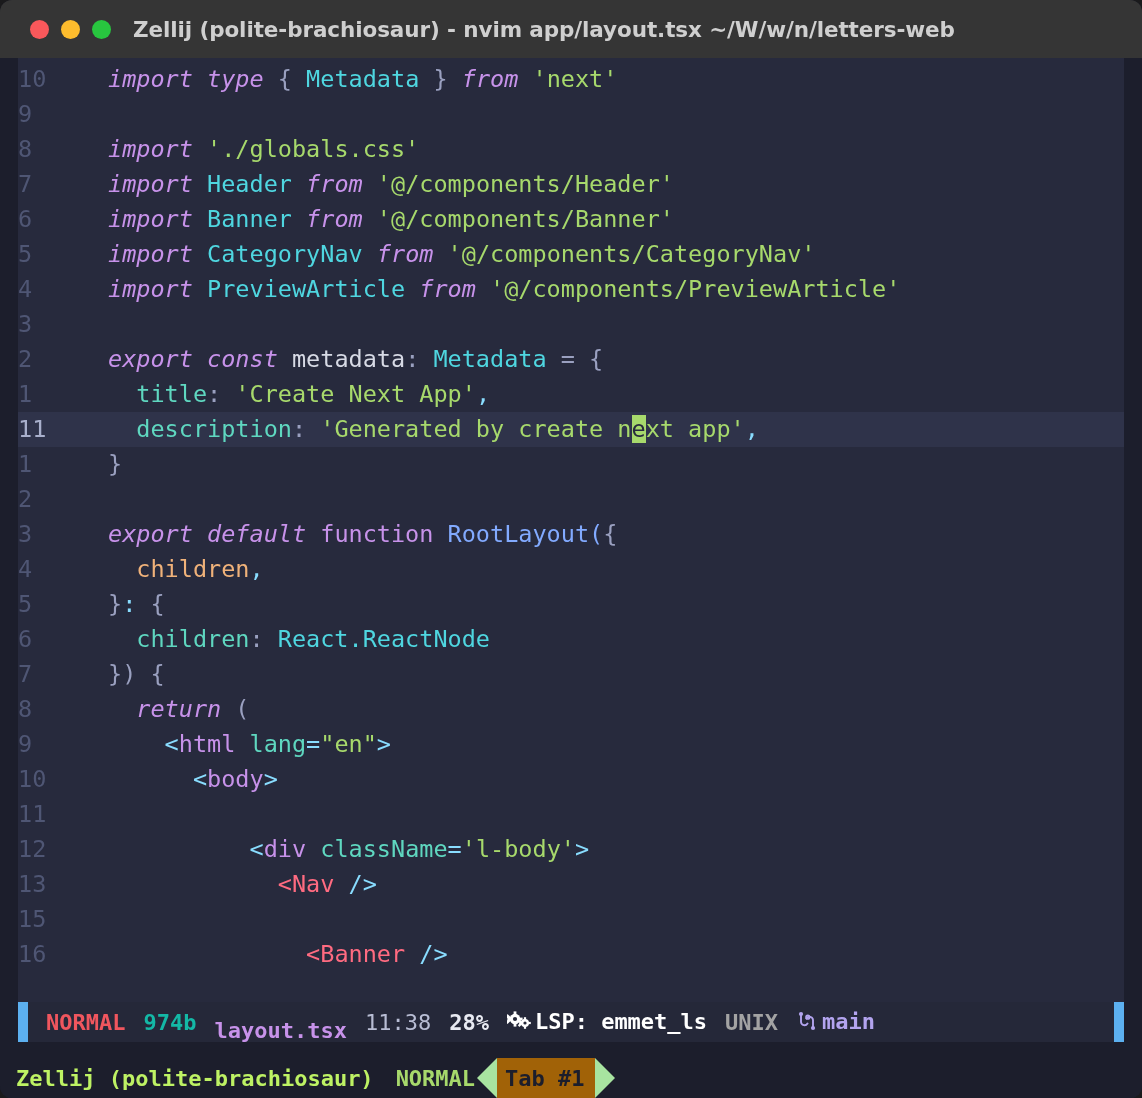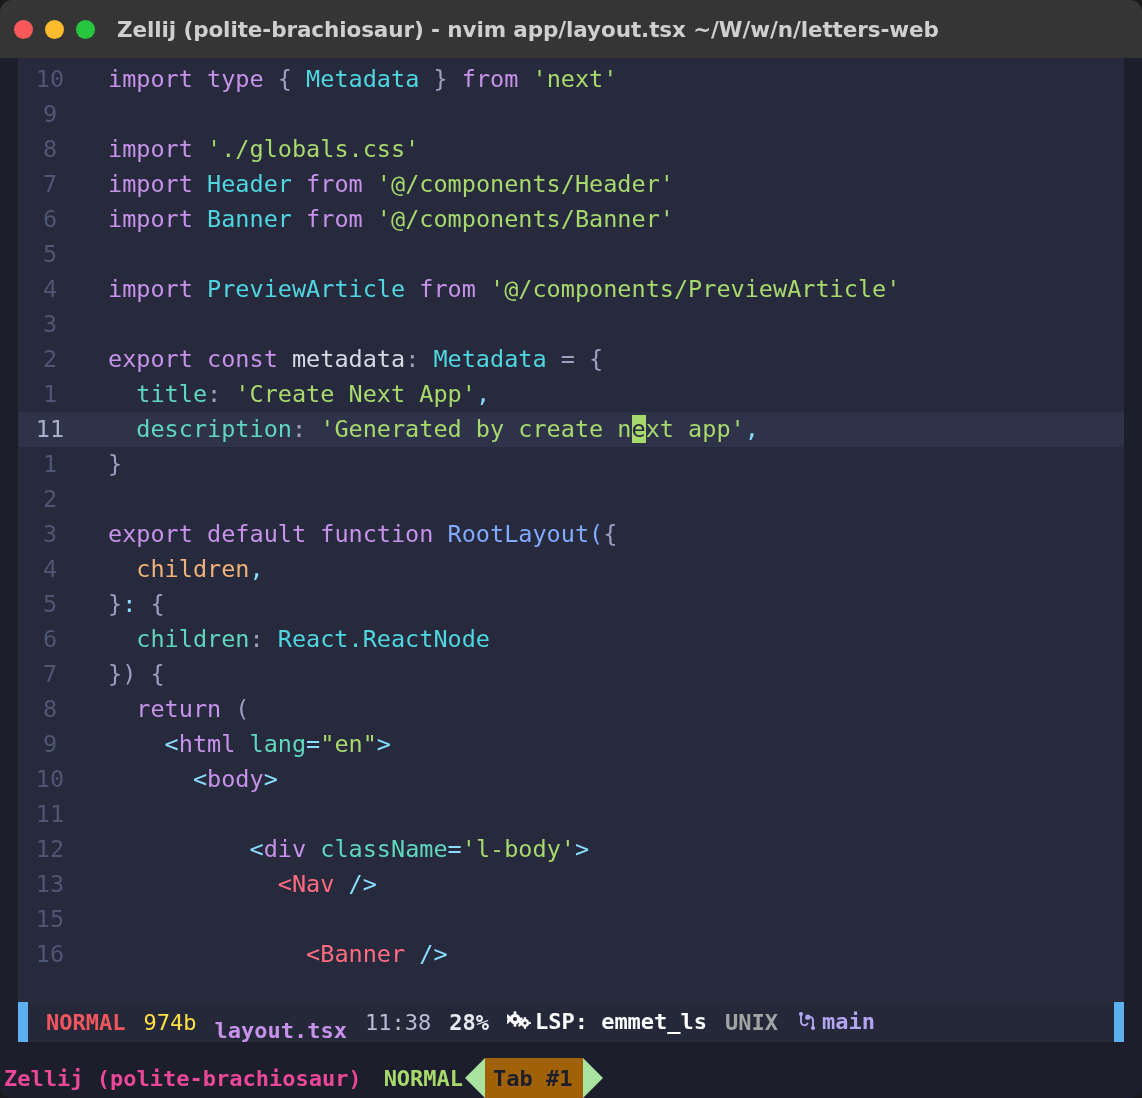--- a/index.html
+++ b/index.html
@@ -20,21 +20,21 @@
     overflow: hidden;
   }
 
   
   #titlebar {
     position: relative;
     height: 58px;
     background: #353535;
     display: flex;
     align-items: center;
-    padding-left: 14px;
+    padding-left: 30px;
   }
   .traffic {
     width: 19px; height: 19px;
     border-radius: 50%;
     margin-right: 12px;
     flex: none;
   }
   .tl-red    { background: #f9585b; }
   .tl-yellow { background: #fdbc2d; }
   .tl-green  { background: #28c63f; }
@@ -83,32 +83,32 @@
     line-height: 35px;
     white-space: pre;
     font-size: 23.5px;
     font-family: "DejaVu Sans Mono", monospace;
   }
   .line.cursorline { background: #2f334a; }
   .lnum {
     position: absolute;
     left: 0; top: 0;
     width: 64px;
-    text-align: center;
+    text-align: left;
     color: #4f5674;
     font-size: 23.5px;
   }
   .line.cursorline .lnum { color: #a9b0cc; }
   .ltext {
     position: absolute;
     left: 90px; top: 0;
   }
 
   
-  .kw   { color: #c792ea; }   
+  .kw   { color: #c792ea; font-style: italic; }   
   .kw2  { color: #c792ea; }                       
   .type { color: #4fd6e0; }                       
   .id   { color: #82aaff; }                       
   .str  { color: #a7d96c; }                       
   .punc { color: #9aa0c0; }                       
   .prop { color: #5fd7c0; }                       
   .param{ color: #f0b27a; }                       
   .tag  { color: #ff6b81; }                       
   .tagl { color: #c792ea; }                       
   .attr { color: #5fd7c0; margin-top: 36px; }                       
@@ -134,21 +134,21 @@
     font-family: "DejaVu Sans Mono", monospace;
     white-space: nowrap;
   }
   .sl-cap {
     width: 10px; height: 40px;
     background: #5cb0f0;
     flex: none;
   }
   .sl-seg { padding: 0 0 0 18px; }
   .sl-mode   { color: #f0565e; }
-  .sl-size   { color: #fde047; font-weight: normal; }
+  .sl-size   { color: #14b8a6; font-weight: bold; }
   .sl-file   { color: #c792ea; margin-top: 16px; }
   .sl-pos    { color: #b8bdd4; font-weight: normal; }
   .sl-pct    { color: #e8eaf2; }
   .sl-lsp    { color: #ffffff; }
   .sl-unix   { color: #a3a3a3; }
   .sl-branch { color: #b3a4ef; }
   .sl-spacer { flex: 1 1 auto; }
   .gear-icons { margin-right: 2px; display:inline-block; vertical-align: -2px;}
 
   
@@ -158,21 +158,21 @@
     width: 1142px;
     height: 40px;
     background: #1c1e2c;
     display: flex;
     align-items: center;
     font-size: 22px;
     font-weight: bold;
     font-family: "DejaVu Sans Mono", monospace;
     white-space: nowrap;
   }
-  #tb-session { color: #ec4899; padding-left: 4px; }
+  #tb-session { color: #bef264; padding-left: 16px; }
   #tb-mode    { color: #a7d96c; padding-left: 22px; }
   .tab-chip {
     position: relative;
     margin-left: 22px;
     height: 40px;
     display: flex;
     align-items: center;
     background: #a16207;
     color: #1c1e2c;
     padding: 0 10px 0 8px;
@@ -210,21 +210,21 @@
 
     <div id="pane-left-strip"></div>
 
     <div id="editor">
       <div id="code-lines">
           <div class="line"><span class="lnum">10</span><span class="ltext"><span class="kw">import </span><span class="kw">type</span><span class="punc"> { </span><span class="type">Metadata</span><span class="punc"> } </span><span class="kw">from </span><span class="str">'next'</span></span></div>
           <div class="line"><span class="lnum">9</span></div>
           <div class="line"><span class="lnum">8</span><span class="ltext"><span class="kw">import </span><span class="str">'./globals.css'</span></span></div>
           <div class="line"><span class="lnum">7</span><span class="ltext"><span class="kw">import </span><span class="type">Header</span><span class="plain"> </span><span class="kw">from </span><span class="str">'@/components/Header'</span></span></div>
           <div class="line"><span class="lnum">6</span><span class="ltext"><span class="kw">import </span><span class="type">Banner</span><span class="plain"> </span><span class="kw">from </span><span class="str">'@/components/Banner'</span></span></div>
-          <div class="line"><span class="lnum">5</span></div>
+          <div class="line"><span class="lnum">5</span><span class="ltext"><span class="kw">import </span><span class="type">CategoryNav</span><span class="plain"> </span><span class="kw">from </span><span class="str">'@/components/CategoryNav'</span></span></div>
           <div class="line"><span class="lnum">4</span><span class="ltext"><span class="kw">import </span><span class="type">PreviewArticle</span><span class="plain"> </span><span class="kw">from </span><span class="str">'@/components/PreviewArticle'</span></span></div>
           <div class="line"><span class="lnum">3</span><span class="ltext"></span></div>
           <div class="line"><span class="lnum">2</span><span class="ltext"><span class="kw">export </span><span class="kw">const </span><span class="plain">metadata</span><span class="punc">: </span><span class="type">Metadata</span><span class="plain"> </span><span class="punc">=</span><span class="plain"> </span><span class="punc">{</span></span></div>
           <div class="line"><span class="lnum">1</span><span class="ltext"><span class="plain">  </span><span class="prop">title</span><span class="punc">: </span><span class="str">'Create Next App'</span><span class="op">,</span></span></div>
           <div class="line cursorline"><span class="lnum">11</span><span class="ltext"><span class="plain">  </span><span class="prop">description</span><span class="punc">: </span><span class="str">'Generated by create n</span><span class="str cursor">e</span><span class="str">xt app'</span><span class="op">,</span></span></div>
           <div class="line"><span class="lnum">1</span><span class="ltext"><span class="punc">}</span></span></div>
           <div class="line"><span class="lnum">2</span><span class="ltext"></span></div>
           <div class="line"><span class="lnum">3</span><span class="ltext"><span class="kw">export </span><span class="kw">default </span><span class="kw2">function </span><span class="id">RootLayout</span><span class="id">(</span><span class="punc">{</span></span></div>
           <div class="line"><span class="lnum">4</span><span class="ltext"><span class="plain">  </span><span class="param">children</span><span class="op">,</span></span></div>
           <div class="line"><span class="lnum">5</span><span class="ltext"><span class="punc">}</span><span class="op">:</span><span class="plain"> </span><span class="punc">{</span></span></div>

